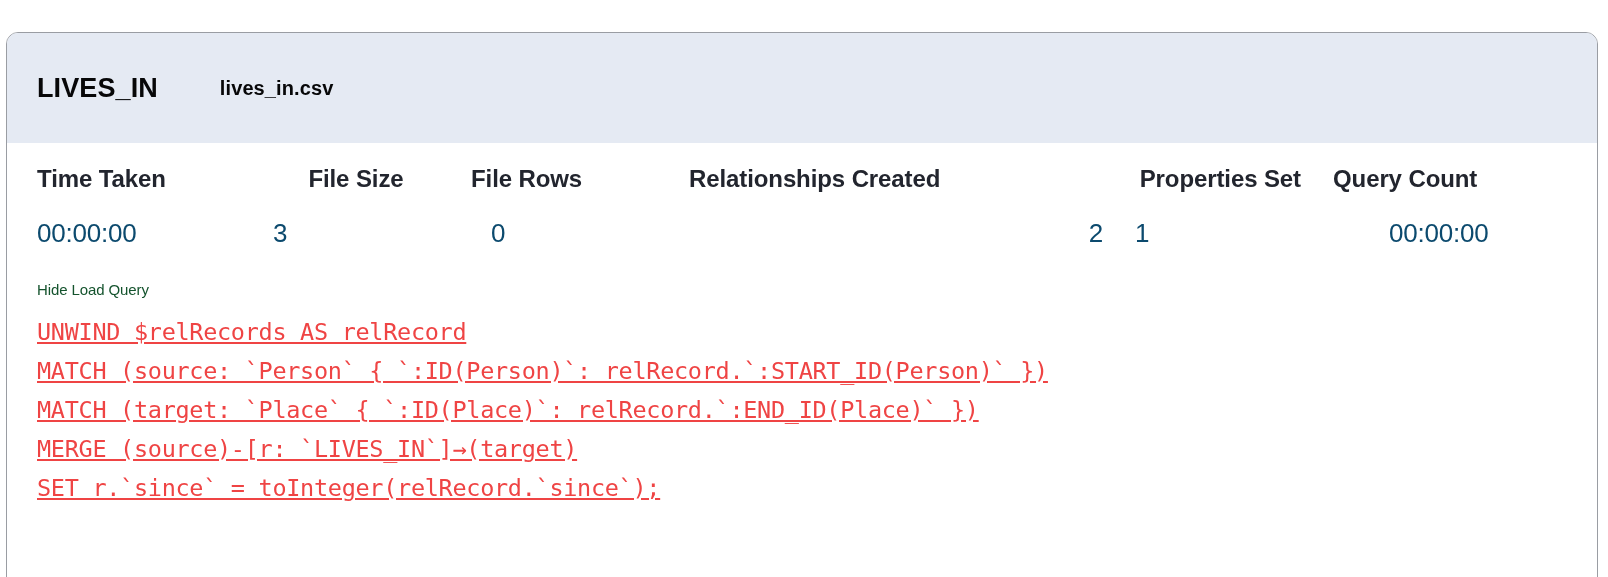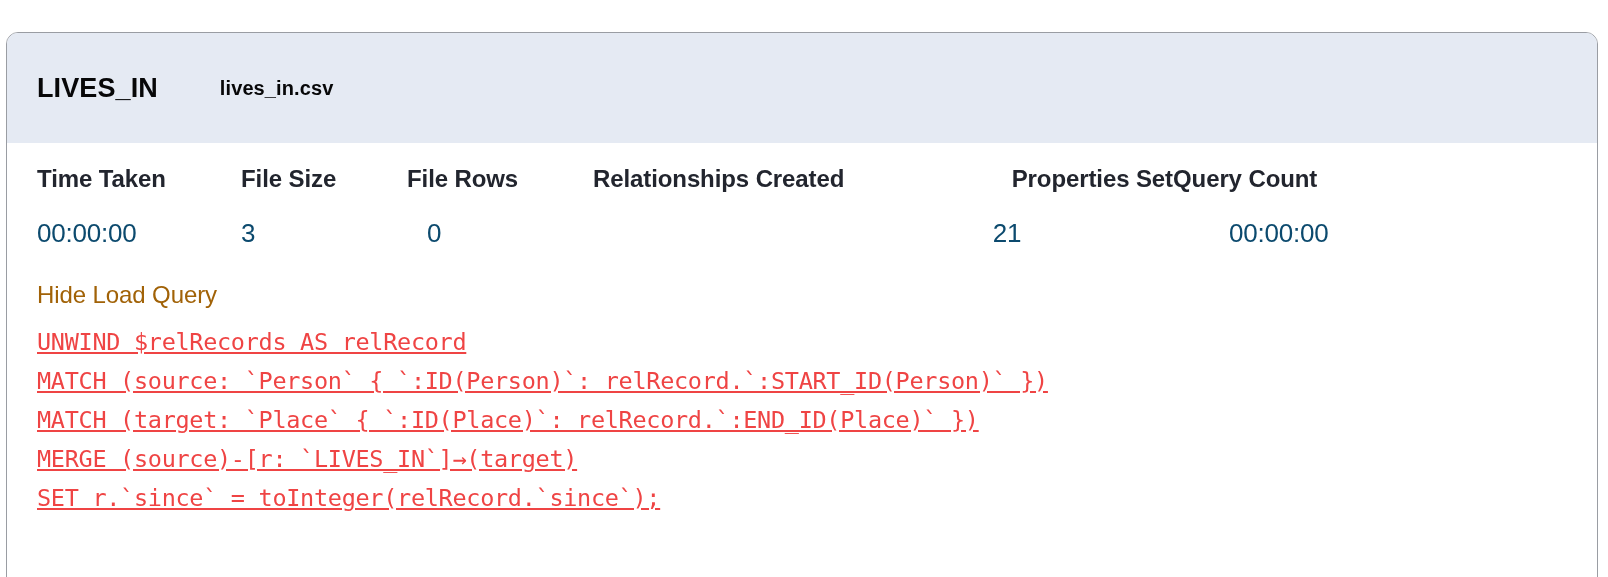--- a/index.html
+++ b/index.html
@@ -55,53 +55,54 @@
   
   .stats {
     position: relative;
     margin-top: 22px;
     padding-left: 30px;
     height: 108px;
   }
   .stats-row {
     display: flex;
     align-items: flex-start;
+    gap: 32px;
   }
   .stats-head {
     font-size: 24px;
     font-weight: bold;
     color: #22252e;
     white-space: nowrap;
     letter-spacing: -0.1px;
   }
   .stats-val {
     font-size: 26px;
     font-weight: 400;
     color: #0c4a6e;
     white-space: nowrap;
     letter-spacing: -0.2px;
   }
   .stats-values {
     margin-top: 25px;
   }
   
   .col-0 { width: 204px; }
-  .col-1 { width: 166px; }
+  .col-1 { width: 166px; text-align: center; }
   .col-2 { width: 186px; }
   .col-3 { width: 338px; }
   .col-4 { width: 242px; text-align: right; }
   .col-5 { width: 222px; }
   .col-6 { width: 190px; }
 
   
   .query-toggle {
     margin-top: 8px;
     padding-left: 30px;
-    font-size: 24px;
-    color: #a16207;
+    font-size: 15px;
+    color: #14532d;
     display: inline-block;
     cursor: pointer;
     letter-spacing: -0.1px;
   }
   .query-code {
     margin: 14px 0 0 0;
     padding-left: 30px;
     font-family: "DejaVu Sans Mono", monospace;
     font-size: 23.5px;
     line-height: 39px;

